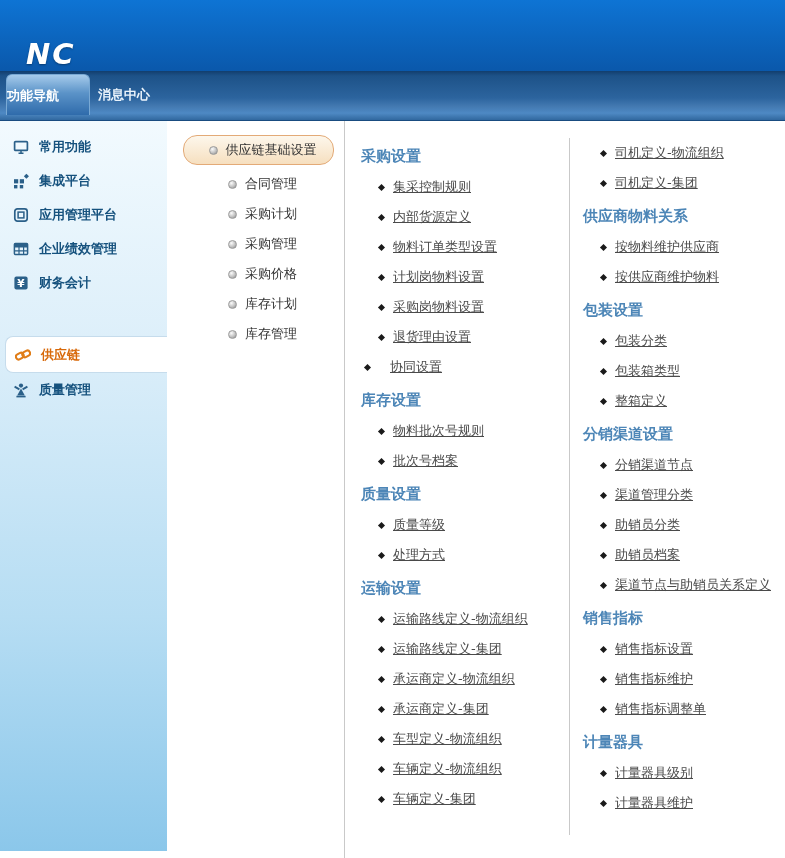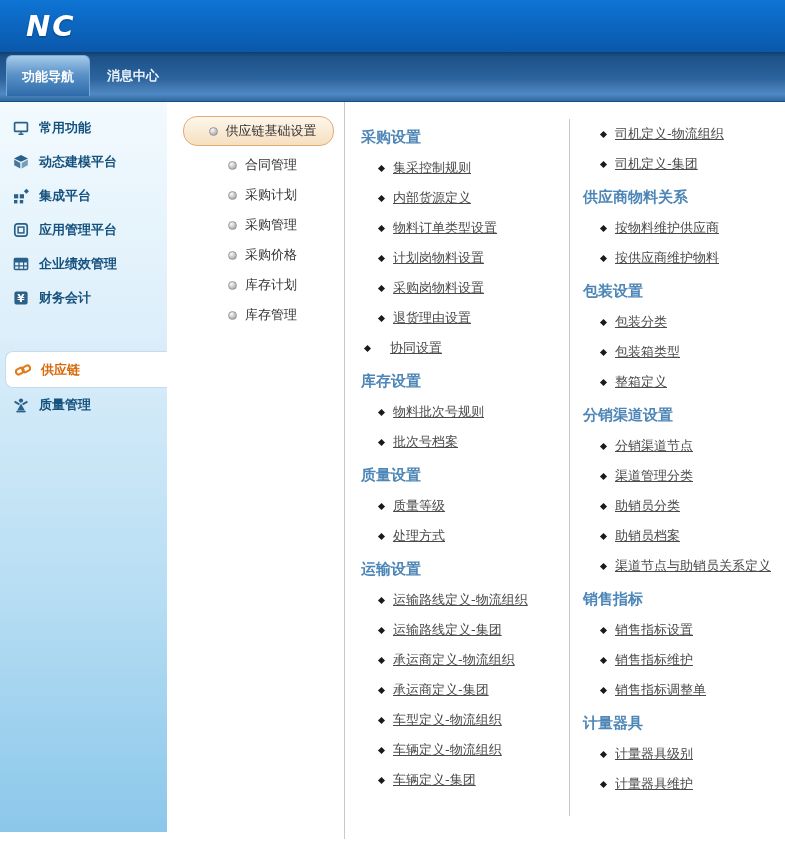--- a/index.html
+++ b/index.html
@@ -1,29 +1,29 @@
 <!DOCTYPE html>
 <html style="--header-blue-top: #0e74d4; --header-blue-bottom: #0a58ab; --active-tab-top: #a6cbeb; --active-tab-bottom: #2f6bab; --sidebar-top: #f2fafe; --sidebar-bottom: #8bc7ea; --sidebar-text: #16527e; --accent-orange: #d8690a; --highlight-bg-top: #fdf7ec; --highlight-bg-bottom: #f6dfbf; --highlight-border: #e3aa77; --heading-blue: #4d86b7; --link-gray: #4a4a4a; --divider-gray: #c9c9c9;"><head>
 <meta charset="utf-8">
 <style>
   * { margin:0; padding:0; box-sizing:border-box; }
   html,body { width:785px; height:858px; background:#fff; overflow:hidden;
     font-family:"DejaVu Sans","Liberation Sans",sans-serif; }
 
   
-  .header { height:52px; background:linear-gradient(180deg,var(--header-blue-top),var(--header-blue-bottom));
-    display:flex; align-items:center; padding-left:26px; }
+  .header { height:71px; background:linear-gradient(180deg,var(--header-blue-top),var(--header-blue-bottom));
+    display:flex; align-items:flex-end; padding-left:26px; }
   .logo { color:#fff; font-size:29px; font-weight:900; letter-spacing:2px; font-style:italic;
     text-shadow:0 1px 2px rgba(0,0,0,.35); }
 
   
   .tabbar { height:50px; position:relative;
     background:linear-gradient(180deg,#123e6d 0%,#1d5288 10%,#2c649e 55%,#4379b1 72%,#4e89c4 86%,#31689f 100%);
     border-bottom:1px solid #194c80; display:flex; padding-left:6px; }
-  .tab { height:41px; margin-top:3px; line-height:41px; text-align:center; width:70px;
+  .tab { height:41px; margin-top:3px; line-height:41px; width:70px;
     color:#eaf3fb; font-size:13px; font-weight:bold; cursor:pointer; }
   .tab.active { width:84px; margin-right:8px;
     background:linear-gradient(180deg,var(--active-tab-top) 0%,#5b93c8 45%,var(--active-tab-bottom) 100%);
     border:1px solid #79a9d4; border-bottom:none; border-radius:6px 6px 0 0; color:#fff; }
 
   
   .app-body { display:flex; height:753px; background:#fff; }
 
   .side-wrap { width:167px;text-align:center; }
   .sidebar { width:167px; height:730px; padding-top:9px;
@@ -79,30 +79,20 @@
             <svg viewBox="0 0 16 16" width="16" height="16" xmlns="http://www.w3.org/2000/svg">
               <rect x="1.6" y="2.6" width="12.8" height="8.8" rx="1" fill="none" stroke="currentColor" stroke-width="1.7"></rect>
               <path d="M5.5 14.2h5M8 11.6v2.6" stroke="currentColor" stroke-width="1.5" fill="none"></path>
             </svg>
           </span>
           <span>常用功能</span>
         </div>
         <div class="side-row">
           <span class="side-icon">
             <svg viewBox="0 0 16 16" width="16" height="16" xmlns="http://www.w3.org/2000/svg">
-              <path d="M8 1 15 4.4 8 7.8 1 4.4Z" fill="currentColor"></path>
-              <path d="M1.2 5.6v5.6L7.3 14.6V9Z" fill="currentColor" opacity=".85"></path>
-              <path d="M14.8 5.6v5.6L8.7 14.6V9Z" fill="currentColor" opacity=".6"></path>
-            </svg>
-          </span>
-          <span>动态建模平台</span>
-        </div>
-        <div class="side-row">
-          <span class="side-icon">
-            <svg viewBox="0 0 16 16" width="16" height="16" xmlns="http://www.w3.org/2000/svg">
               <g fill="currentColor">
                 <rect x="1" y="6.2" width="4.2" height="4.2"></rect>
                 <rect x="6.8" y="6.2" width="4.2" height="4.2"></rect>
                 <rect x="1" y="12" width="3.4" height="3.4"></rect>
                 <rect x="6.8" y="12" width="3.4" height="3.4"></rect>
                 <rect x="11.6" y="1.4" width="3.6" height="3.6" transform="rotate(45 13.4 3.2)"></rect>
               </g>
             </svg>
           </span>
           <span>集成平台</span>

